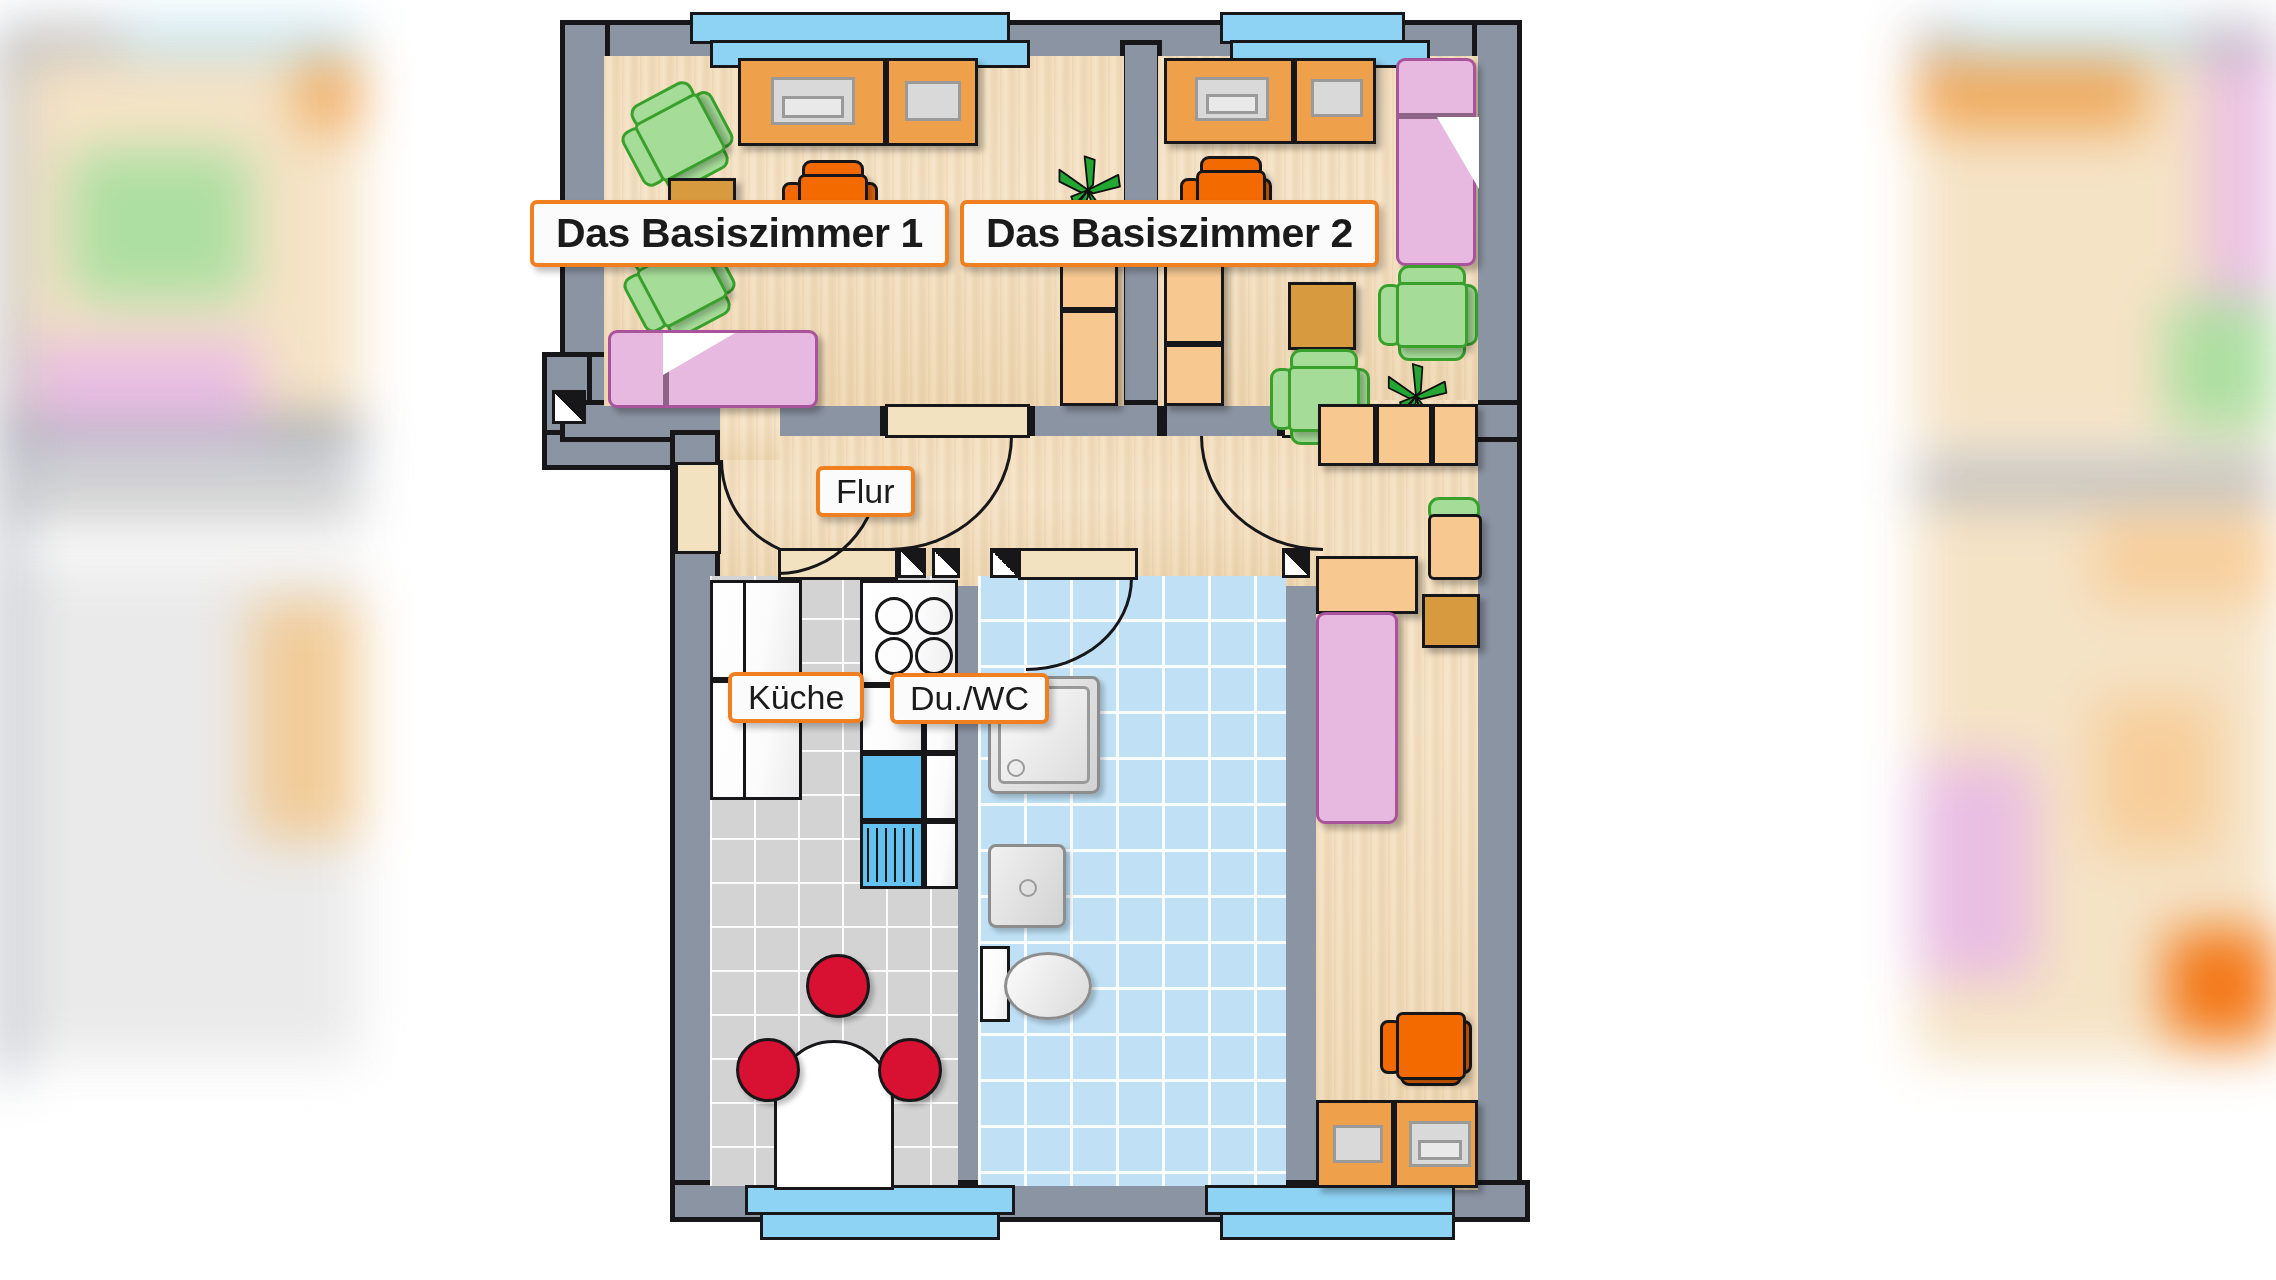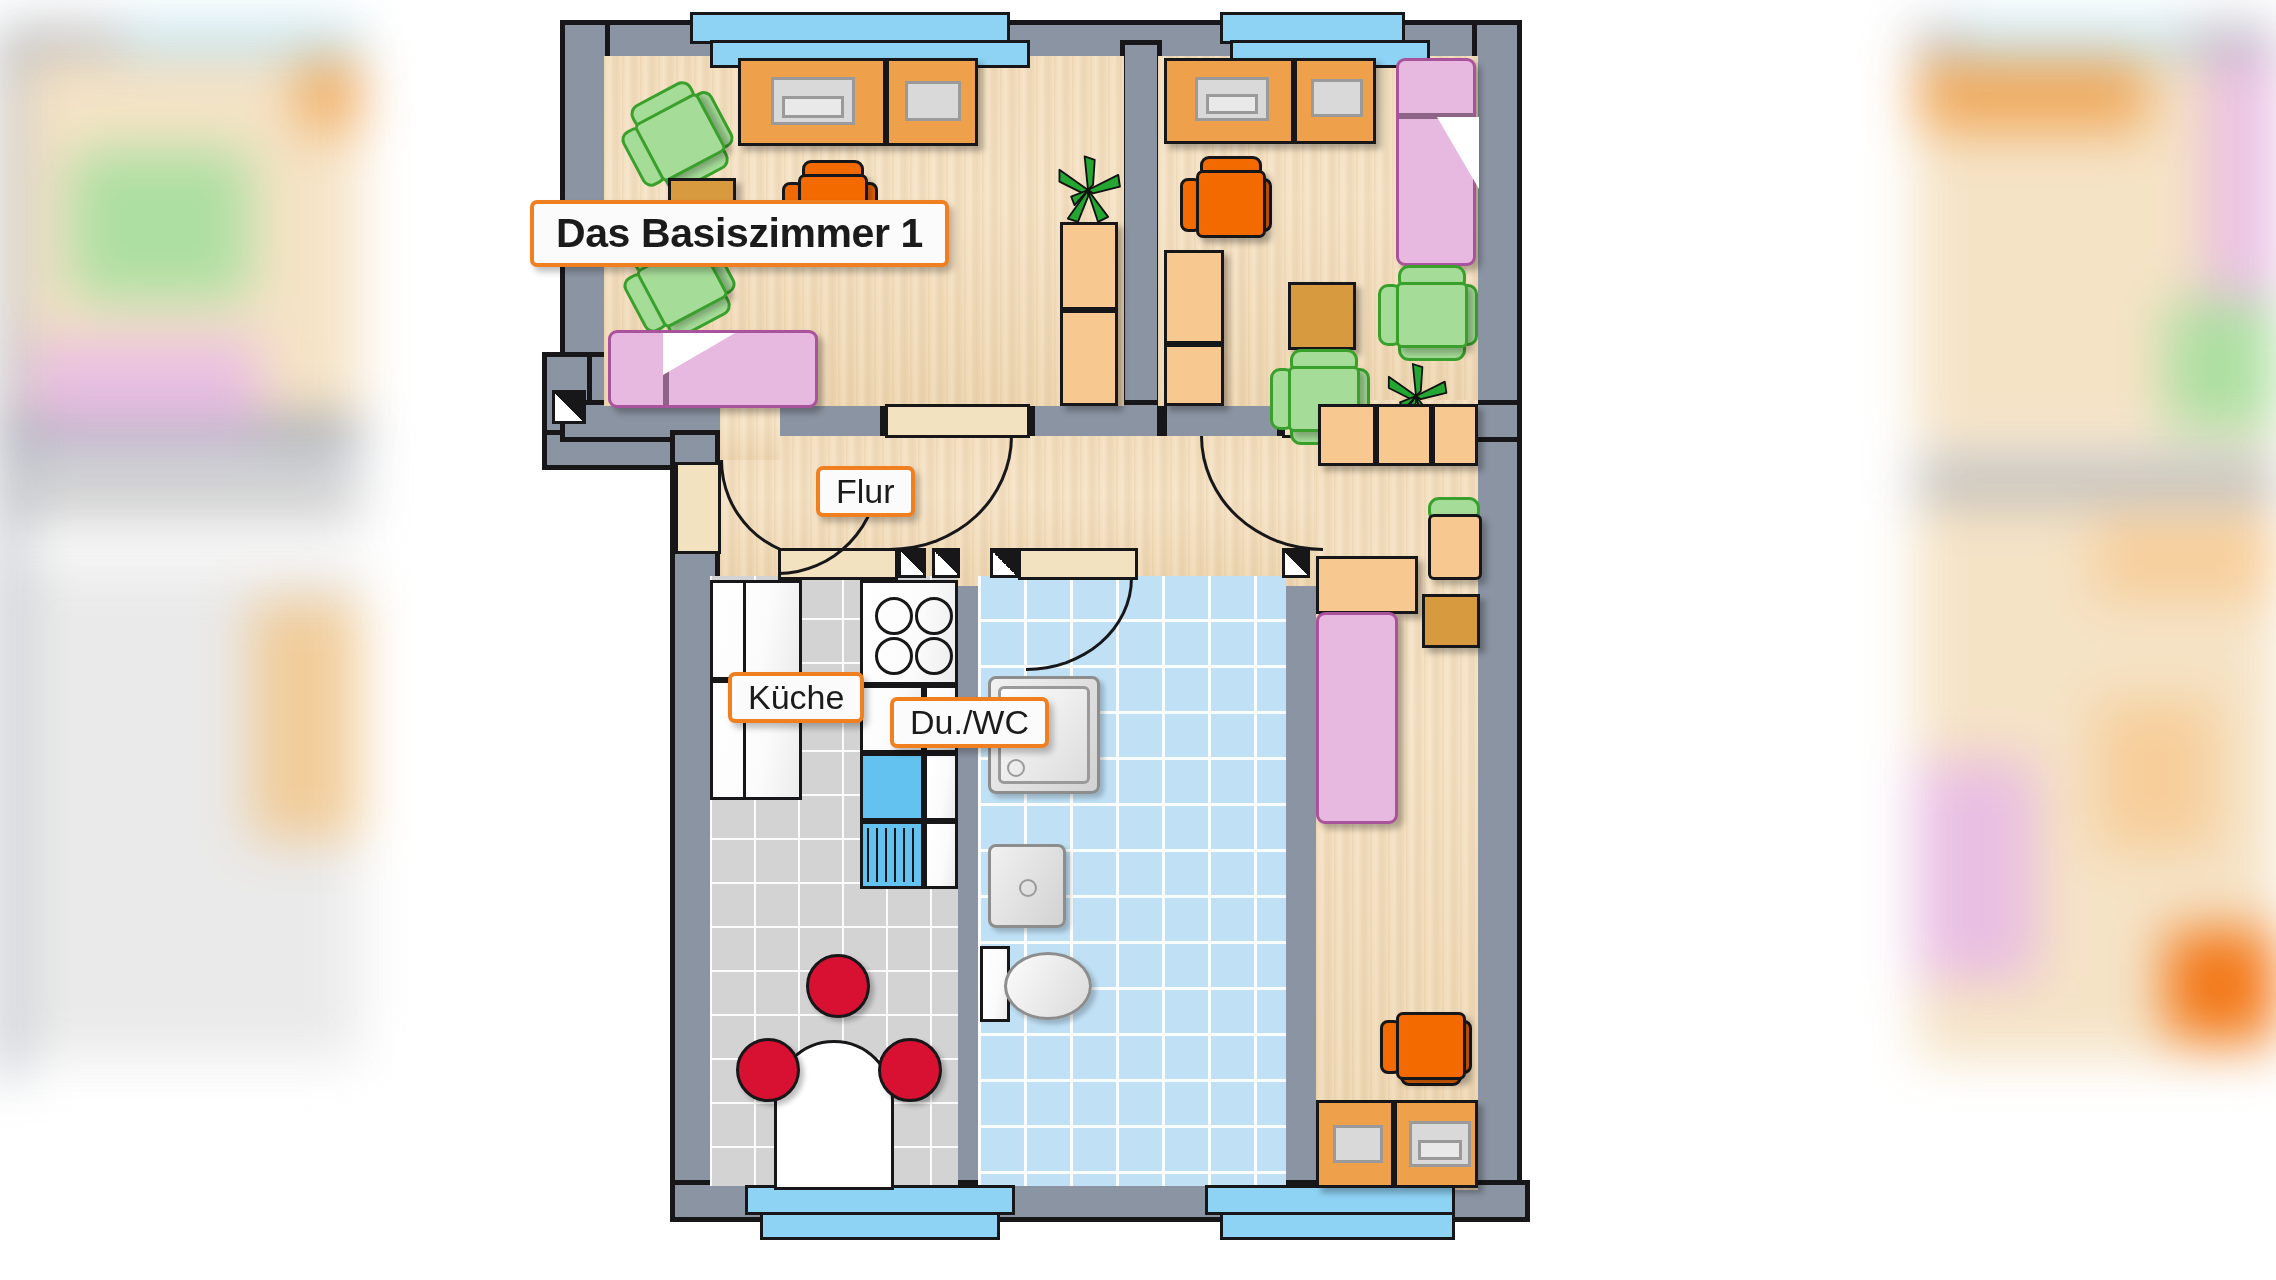--- a/index.html
+++ b/index.html
@@ -388,25 +388,28 @@
     </div>
     <div class="applGray" style="left:428px;top:844px;width:78px;height:84px;">
       <div style="position:absolute;left:28px;top:32px;width:14px;height:14px;border:2px solid #9a9a9a;border-radius:50%;"></div>
     </div>
     <div class="cabwhite" style="left:420px;top:946px;width:30px;height:76px;"></div>
     <div style="position:absolute;left:444px;top:952px;width:88px;height:68px;background:linear-gradient(120deg,#fcfcfc,#dadada);border:3px solid #8d8d8d;border-radius:50%;box-sizing:border-box;box-shadow:4px 4px 5px rgba(0,0,0,.22);"></div>
 
     <div class="lbl big" style="left:-30px;top:200px;">
       <span>Das Basiszimmer 1</span>
     </div>
+    <div class="lbl big" style="left:400px;top:200px;">
+      <span>Das Basiszimmer 2</span>
+    </div>
     <div class="lbl small" style="left:256px;top:466px;">
       <span>Flur</span>
     </div>
     <div class="lbl small" style="left:168px;top:672px;">
       <span>Küche</span>
     </div>
-    <div class="lbl small" style="left:330px;top:697px;">
+    <div class="lbl small" style="left:330px;top:673px;">
       <span>Du./WC</span>
     </div>
 
 
   </div>
 </div>
 
 </body></html>

